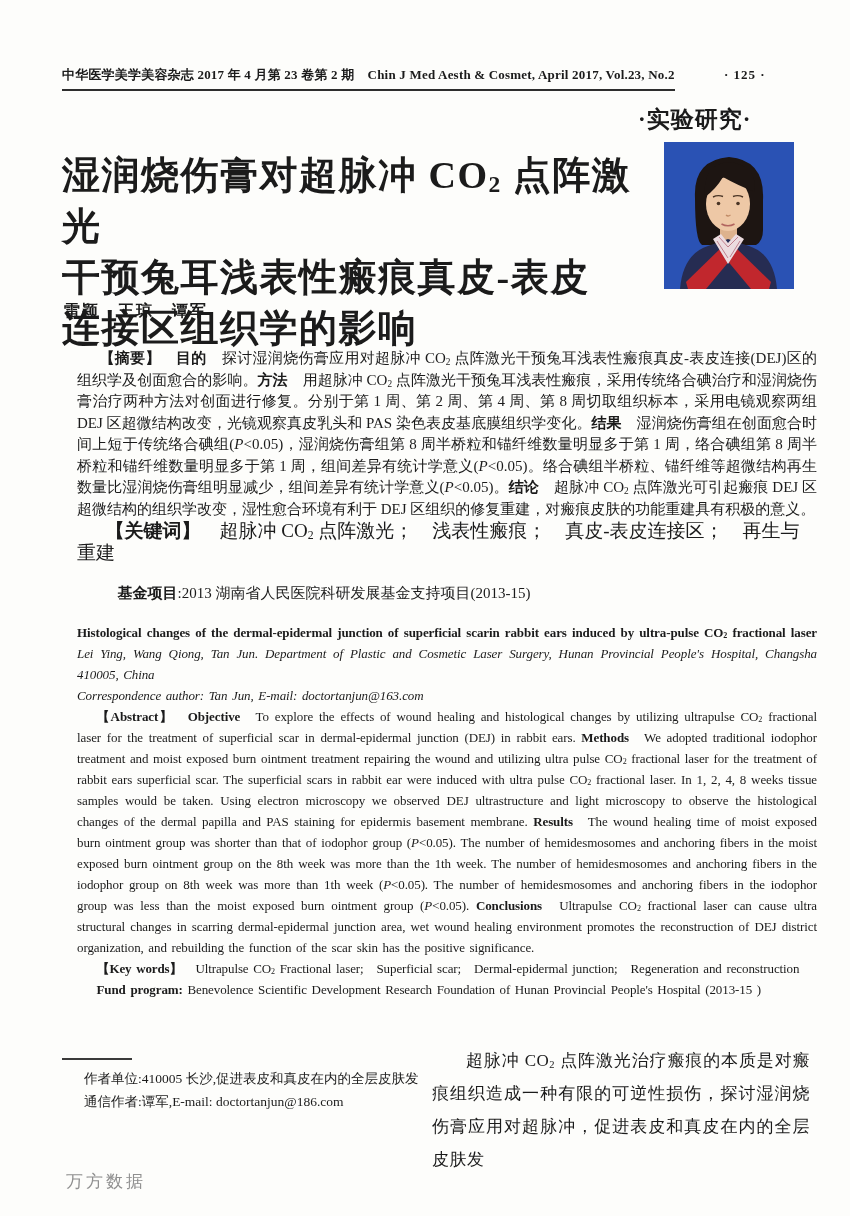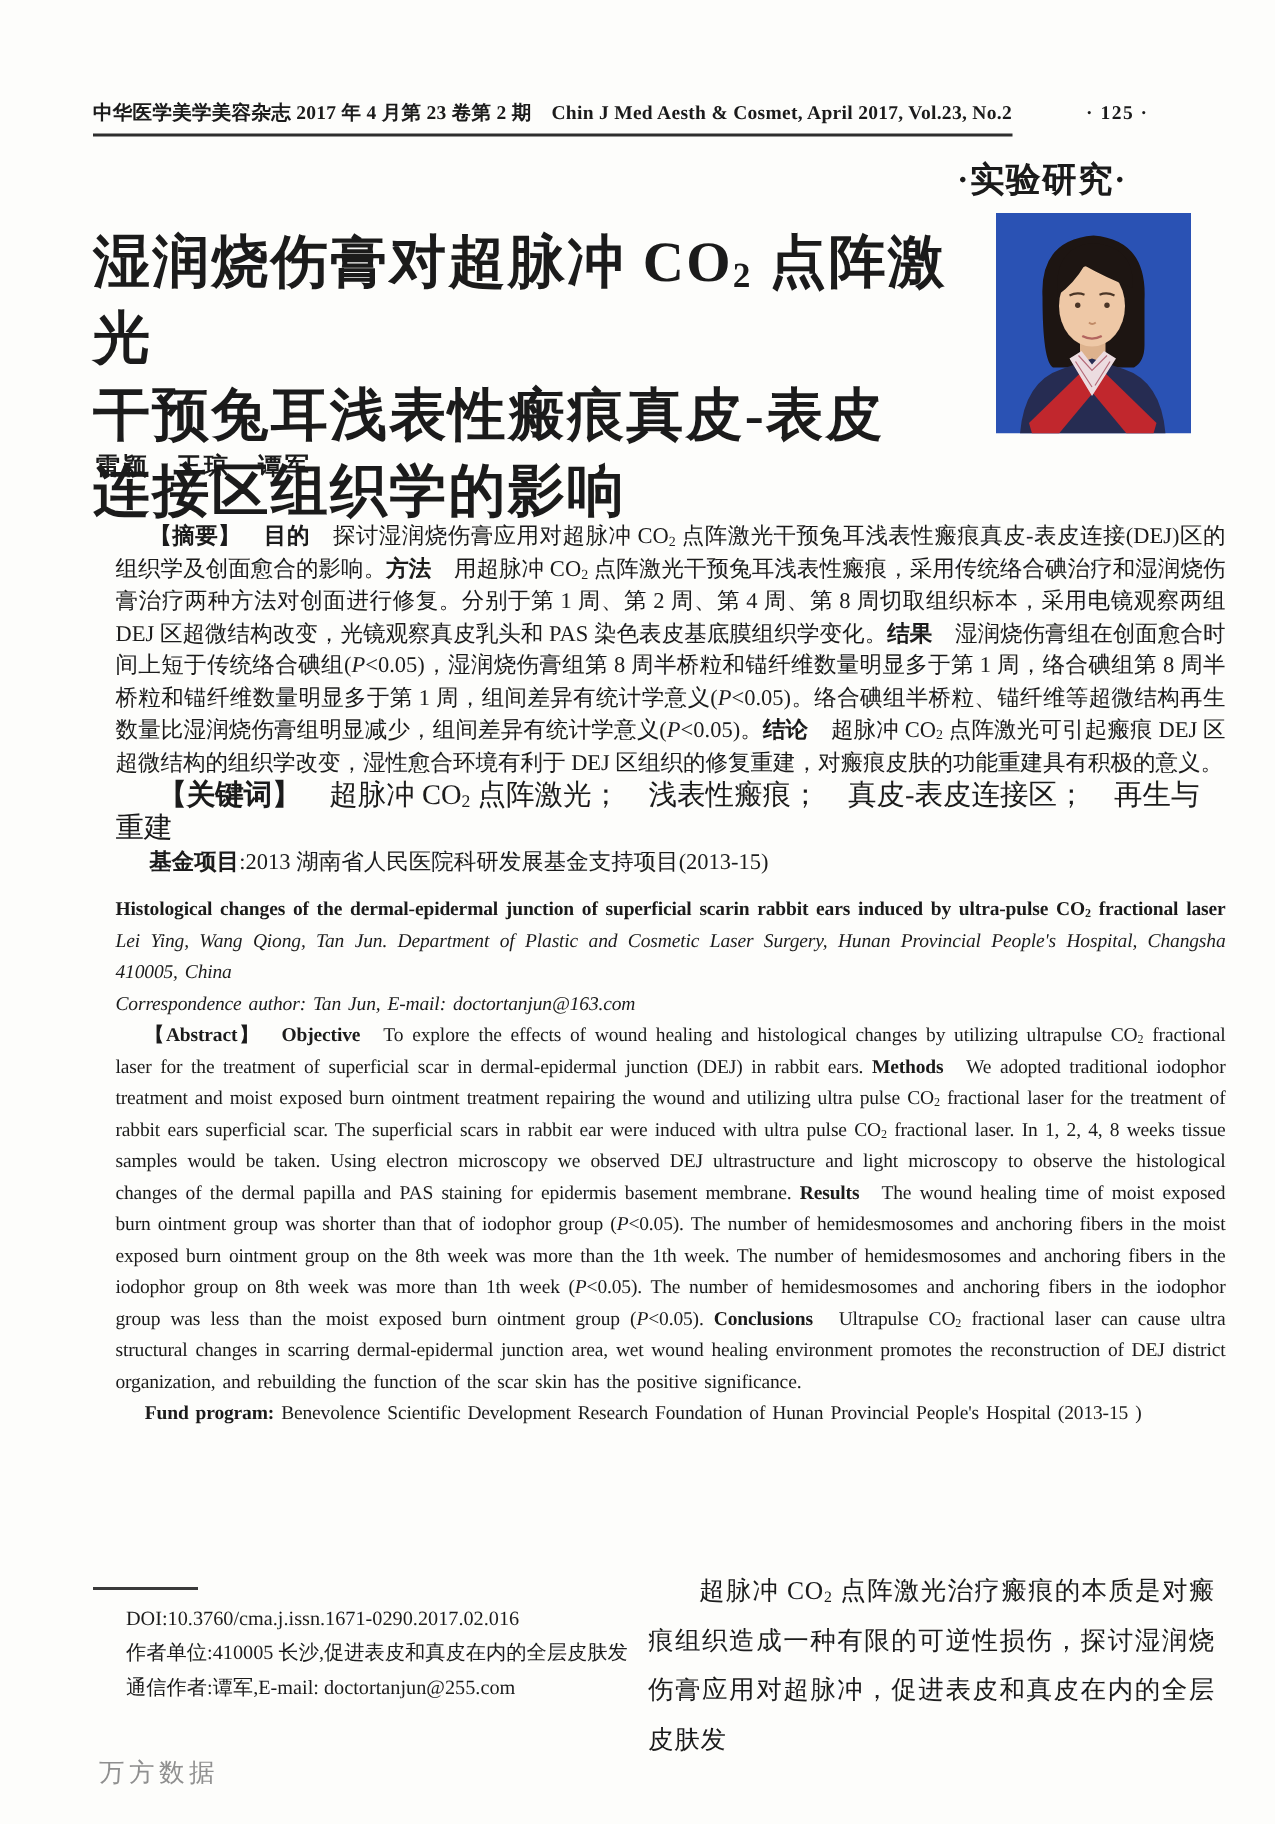--- a/index.html
+++ b/index.html
@@ -114,32 +114,32 @@
   <span class="t-line"><span>湿润烧伤膏对超脉冲 CO</span><sub>2</sub><span> 点阵激光</span></span>
   <span class="t-line">干预兔耳浅表性瘢痕真皮-表皮</span>
   <span class="t-line">连接区组织学的影响</span>
 </h1>
 
 <div class="abs authors">雷颖　王琼　谭军</div>
 
 <div class="abs content">
   <p class="abstract-cn" style="margin:0;"><span style="font-weight: bold;">【摘要】　</span><span style="font-weight: bold;">目的　</span><span>探讨湿润烧伤膏应用对超脉冲 CO</span><sub>2</sub><span> 点阵激光干预兔耳浅表性瘢痕真皮-表皮连接(DEJ)区的组织学及创面愈合的影响。</span><span style="font-weight: bold;">方法　</span><span>用超脉冲 CO</span><sub>2</sub><span> 点阵激光干预兔耳浅表性瘢痕，采用传统络合碘治疗和湿润烧伤膏治疗两种方法对创面进行修复。分别于第 1 周、第 2 周、第 4 周、第 8 周切取组织标本，采用电镜观察两组 DEJ 区超微结构改变，光镜观察真皮乳头和 PAS 染色表皮基底膜组织学变化。</span><span style="font-weight: bold;">结果　</span><span>湿润烧伤膏组在创面愈合时间上短于传统络合碘组(</span><span style="font-style: italic;">P</span><span>&lt;0.05)，湿润烧伤膏组第 8 周半桥粒和锚纤维数量明显多于第 1 周，络合碘组第 8 周半桥粒和锚纤维数量明显多于第 1 周，组间差异有统计学意义(</span><span style="font-style: italic;">P</span><span>&lt;0.05)。络合碘组半桥粒、锚纤维等超微结构再生数量比湿润烧伤膏组明显减少，组间差异有统计学意义(</span><span style="font-style: italic;">P</span><span>&lt;0.05)。</span><span style="font-weight: bold;">结论　</span><span>超脉冲 CO</span><sub>2</sub><span> 点阵激光可引起瘢痕 DEJ 区超微结构的组织学改变，湿性愈合环境有利于 DEJ 区组织的修复重建，对瘢痕皮肤的功能重建具有积极的意义。</span></p>
   <p class="kw-line" style="margin:0;"><span style="font-weight: bold;">【关键词】　</span><span>超脉冲 CO</span><sub>2</sub><span> 点阵激光；　浅表性瘢痕；　真皮-表皮连接区；　再生与重建</span></p>
-  <p class="fund-line" style="margin:0;"><span style="font-weight: bold;">基金项目</span><span>:2013 湖南省人民医院科研发展基金支持项目(2013-15)</span></p>
+  <p class="fund-line" style="margin:18px;"><span style="font-weight: bold;">基金项目</span><span>:2013 湖南省人民医院科研发展基金支持项目(2013-15)</span></p>
 
   <div class="en-block">
     <p class="en-title-p" style="margin:0;"><span style="font-weight: bold;">Histological changes of the dermal-epidermal junction of superficial scarin rabbit ears induced by ultra-pulse CO</span><sub style="font-weight: bold;">2</sub><span style="font-weight: bold;"> fractional laser</span><span>　</span><span style="font-style: italic;">Lei Ying, Wang Qiong, Tan Jun. Department of Plastic and Cosmetic Laser Surgery, Hunan Provincial People's Hospital, Changsha 410005, China</span></p>
     <p class="en-corr" style="margin:0;"><span style="font-style: italic;">Correspondence author: Tan Jun, E-mail: doctortanjun@163.com</span></p>
     <p class="en-abstract" style="margin:0;"><span style="font-weight: bold;">【Abstract】　</span><span style="font-weight: bold;">Objective　</span><span>To explore the effects of wound healing and histological changes by utilizing ultrapulse CO</span><sub>2</sub><span> fractional laser for the treatment of superficial scar in dermal-epidermal junction (DEJ) in rabbit ears. </span><span style="font-weight: bold;">Methods　</span><span>We adopted traditional iodophor treatment and moist exposed burn ointment treatment repairing the wound and utilizing ultra pulse CO</span><sub>2</sub><span> fractional laser for the treatment of rabbit ears superficial scar. The superficial scars in rabbit ear were induced with ultra pulse CO</span><sub>2</sub><span> fractional laser. In 1, 2, 4, 8 weeks tissue samples would be taken. Using electron microscopy we observed DEJ ultrastructure and light microscopy to observe the histological changes of the dermal papilla and PAS staining for epidermis basement membrane. </span><span style="font-weight: bold;">Results　</span><span>The wound healing time of moist exposed burn ointment group was shorter than that of iodophor group (</span><span style="font-style: italic;">P</span><span>&lt;0.05). The number of hemidesmosomes and anchoring fibers in the moist exposed burn ointment group on the 8th week was more than the 1th week. The number of hemidesmosomes and anchoring fibers in the iodophor group on 8th week was more than 1th week (</span><span style="font-style: italic;">P</span><span>&lt;0.05). The number of hemidesmosomes and anchoring fibers in the iodophor group was less than the moist exposed burn ointment group (</span><span style="font-style: italic;">P</span><span>&lt;0.05). </span><span style="font-weight: bold;">Conclusions　</span><span>Ultrapulse CO</span><sub>2</sub><span> fractional laser can cause ultra structural changes in scarring dermal-epidermal junction area, wet wound healing environment promotes the reconstruction of DEJ district organization, and rebuilding the function of the scar skin has the positive significance.</span></p>
+    <p class="en-kw" style="margin:0;"><span style="font-weight: bold;">【Key words】　</span><span>Ultrapulse CO</span><sub>2</sub><span> Fractional laser;　Superficial scar;　Dermal-epidermal junction;　Regeneration and reconstruction</span></p>
     <p class="en-fund" style="margin:0;"><span style="font-weight: bold; text-align: right;">Fund program: </span><span>Benevolence Scientific Development Research Foundation of Hunan Provincial People's Hospital (2013-15 )</span></p>
   </div>
 </div>
 
 <div class="abs footnote">
   <div class="footnote-rule"></div>
-  <div class="footnote-line">DOI:10.3760/cma.j.issn.1671-0290.2017.02.016</div>
   <div class="footnote-line">作者单位:410005  长沙,促进表皮和真皮在内的全层皮肤发</div>
-  <div class="footnote-line">通信作者:谭军,E-mail: doctortanjun@255.com</div>
+  <div class="footnote-line">通信作者:谭军,E-mail: doctortanjun@186.com</div>
 </div>
 
 <p class="abs continuation" style="margin:0;"><span>超脉冲 CO</span><sub>2</sub><span> 点阵激光治疗瘢痕的本质是对瘢痕组织造成一种有限的可逆性损伤，探讨湿润烧伤膏应用对超脉冲，促进表皮和真皮在内的全层皮肤发</span></p>
 
 <div class="abs watermark">万方数据</div>
 
 </body></html>

